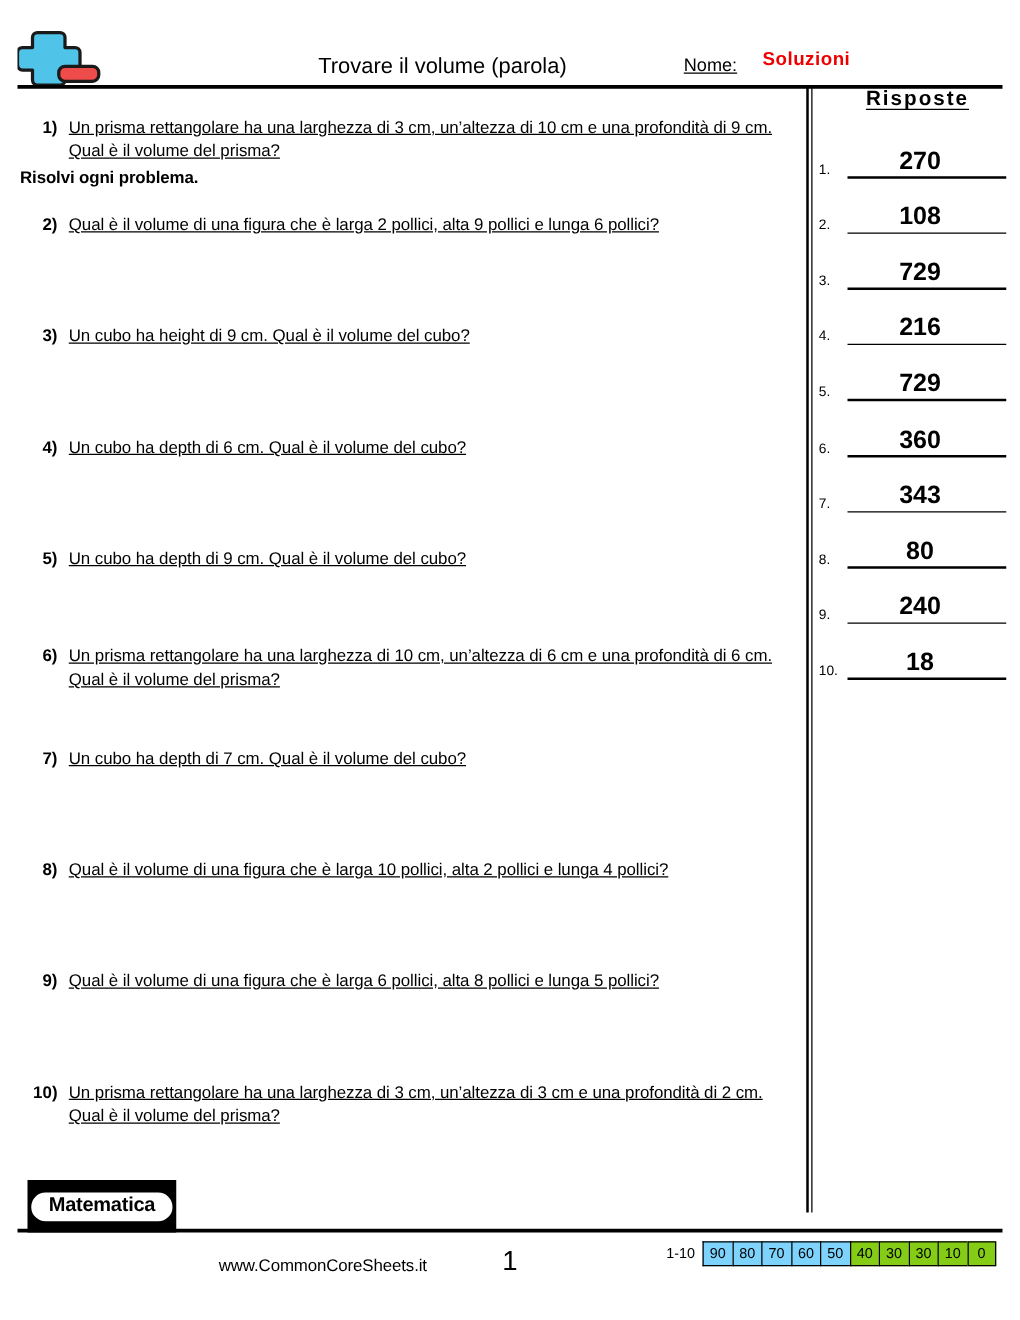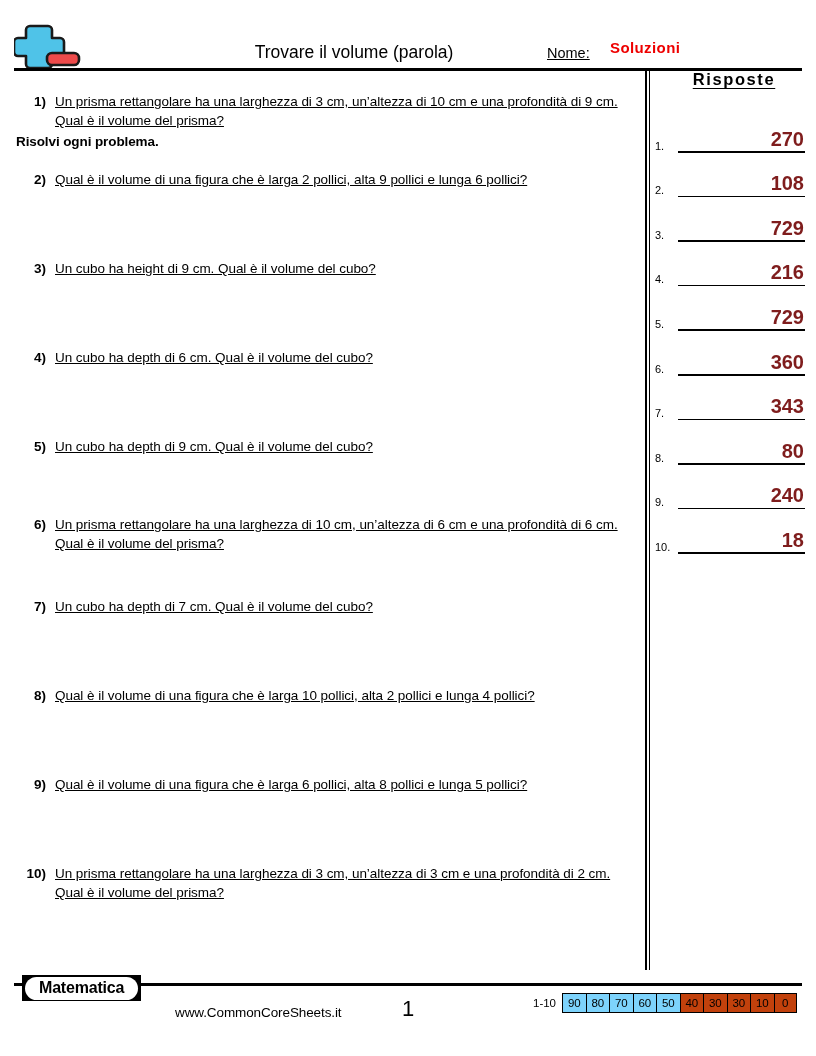--- a/index.html
+++ b/index.html
@@ -142,21 +142,21 @@
     width: 150px;
   }
   .answers-title {
     text-align: center;
     font-size: 16.5px;
     font-weight: bold;
     letter-spacing: 1.6px;
     text-decoration: underline;
     text-underline-offset: 3px;
     padding-left: 8px;
-    margin-bottom: 19px;
+    margin-bottom: 9px;
   }
   .answer-row {
     position: relative;
     height: 44.6px;
   }
   .answer-idx {
     position: absolute;
     left: 0px;
     bottom: 1px;
     font-size: 11px;
@@ -166,26 +166,26 @@
     position: absolute;
     left: 23px;
     right: 0px;
     bottom: 0px;
     height: 1.5px;
     background: #000;
   }
   .answer-val {
     position: absolute;
     left: 23px;
-    right: 1px;
+    right: 11px;
     bottom: 3px;
-    text-align: right;
+    text-align: center;
     font-size: 20px;
     font-weight: bold;
-    color: #7f1d1d;
+    color: #000000;
     line-height: 22px;
   }
 
   
   .footer-rule {
     position: absolute;
     left: 14px;
     top: 983px;
     width: 788px;
     height: 2.5px;
@@ -196,22 +196,22 @@
     left: 0px;
     top: 996px;
     width: 816px;
     text-align: center;
     font-size: 22px;
     letter-spacing: 0px;
   }
   .brand {
     position: absolute;
     left: 22px;
-    top: 975px;
-    height: 26px;
+    top: 944px;
+    height: 42px;
     background: #000;
     padding: 0 3px;
     display: flex;
     align-items: center;
   }
   .brand-pill {
     background: #ffffff;
     border-radius: 13px;
     padding: 2px 14px 3px 14px;
     font-size: 16px;
@@ -250,21 +250,21 @@
     display: flex;
     align-items: center;
     justify-content: center;
     border: 1px solid #000;
     border-right: none;
     box-sizing: border-box;
     line-height: 12px;
     background: #7dd3fc;
   }
   .scale-cell.last { border-right: 1px solid #000; }
-  .scale-cell.hl { background: #c2410c; text-align: center; }
+  .scale-cell.hl { background: #84cc16; text-align: center; }
 </style>
 </head>
 <body>
 
 <div class="page">
 
   <div class="header">
 
     <div class="logo">
       <svg width="74" height="50" viewBox="0 0 74 50" xmlns="http://www.w3.org/2000/svg">

